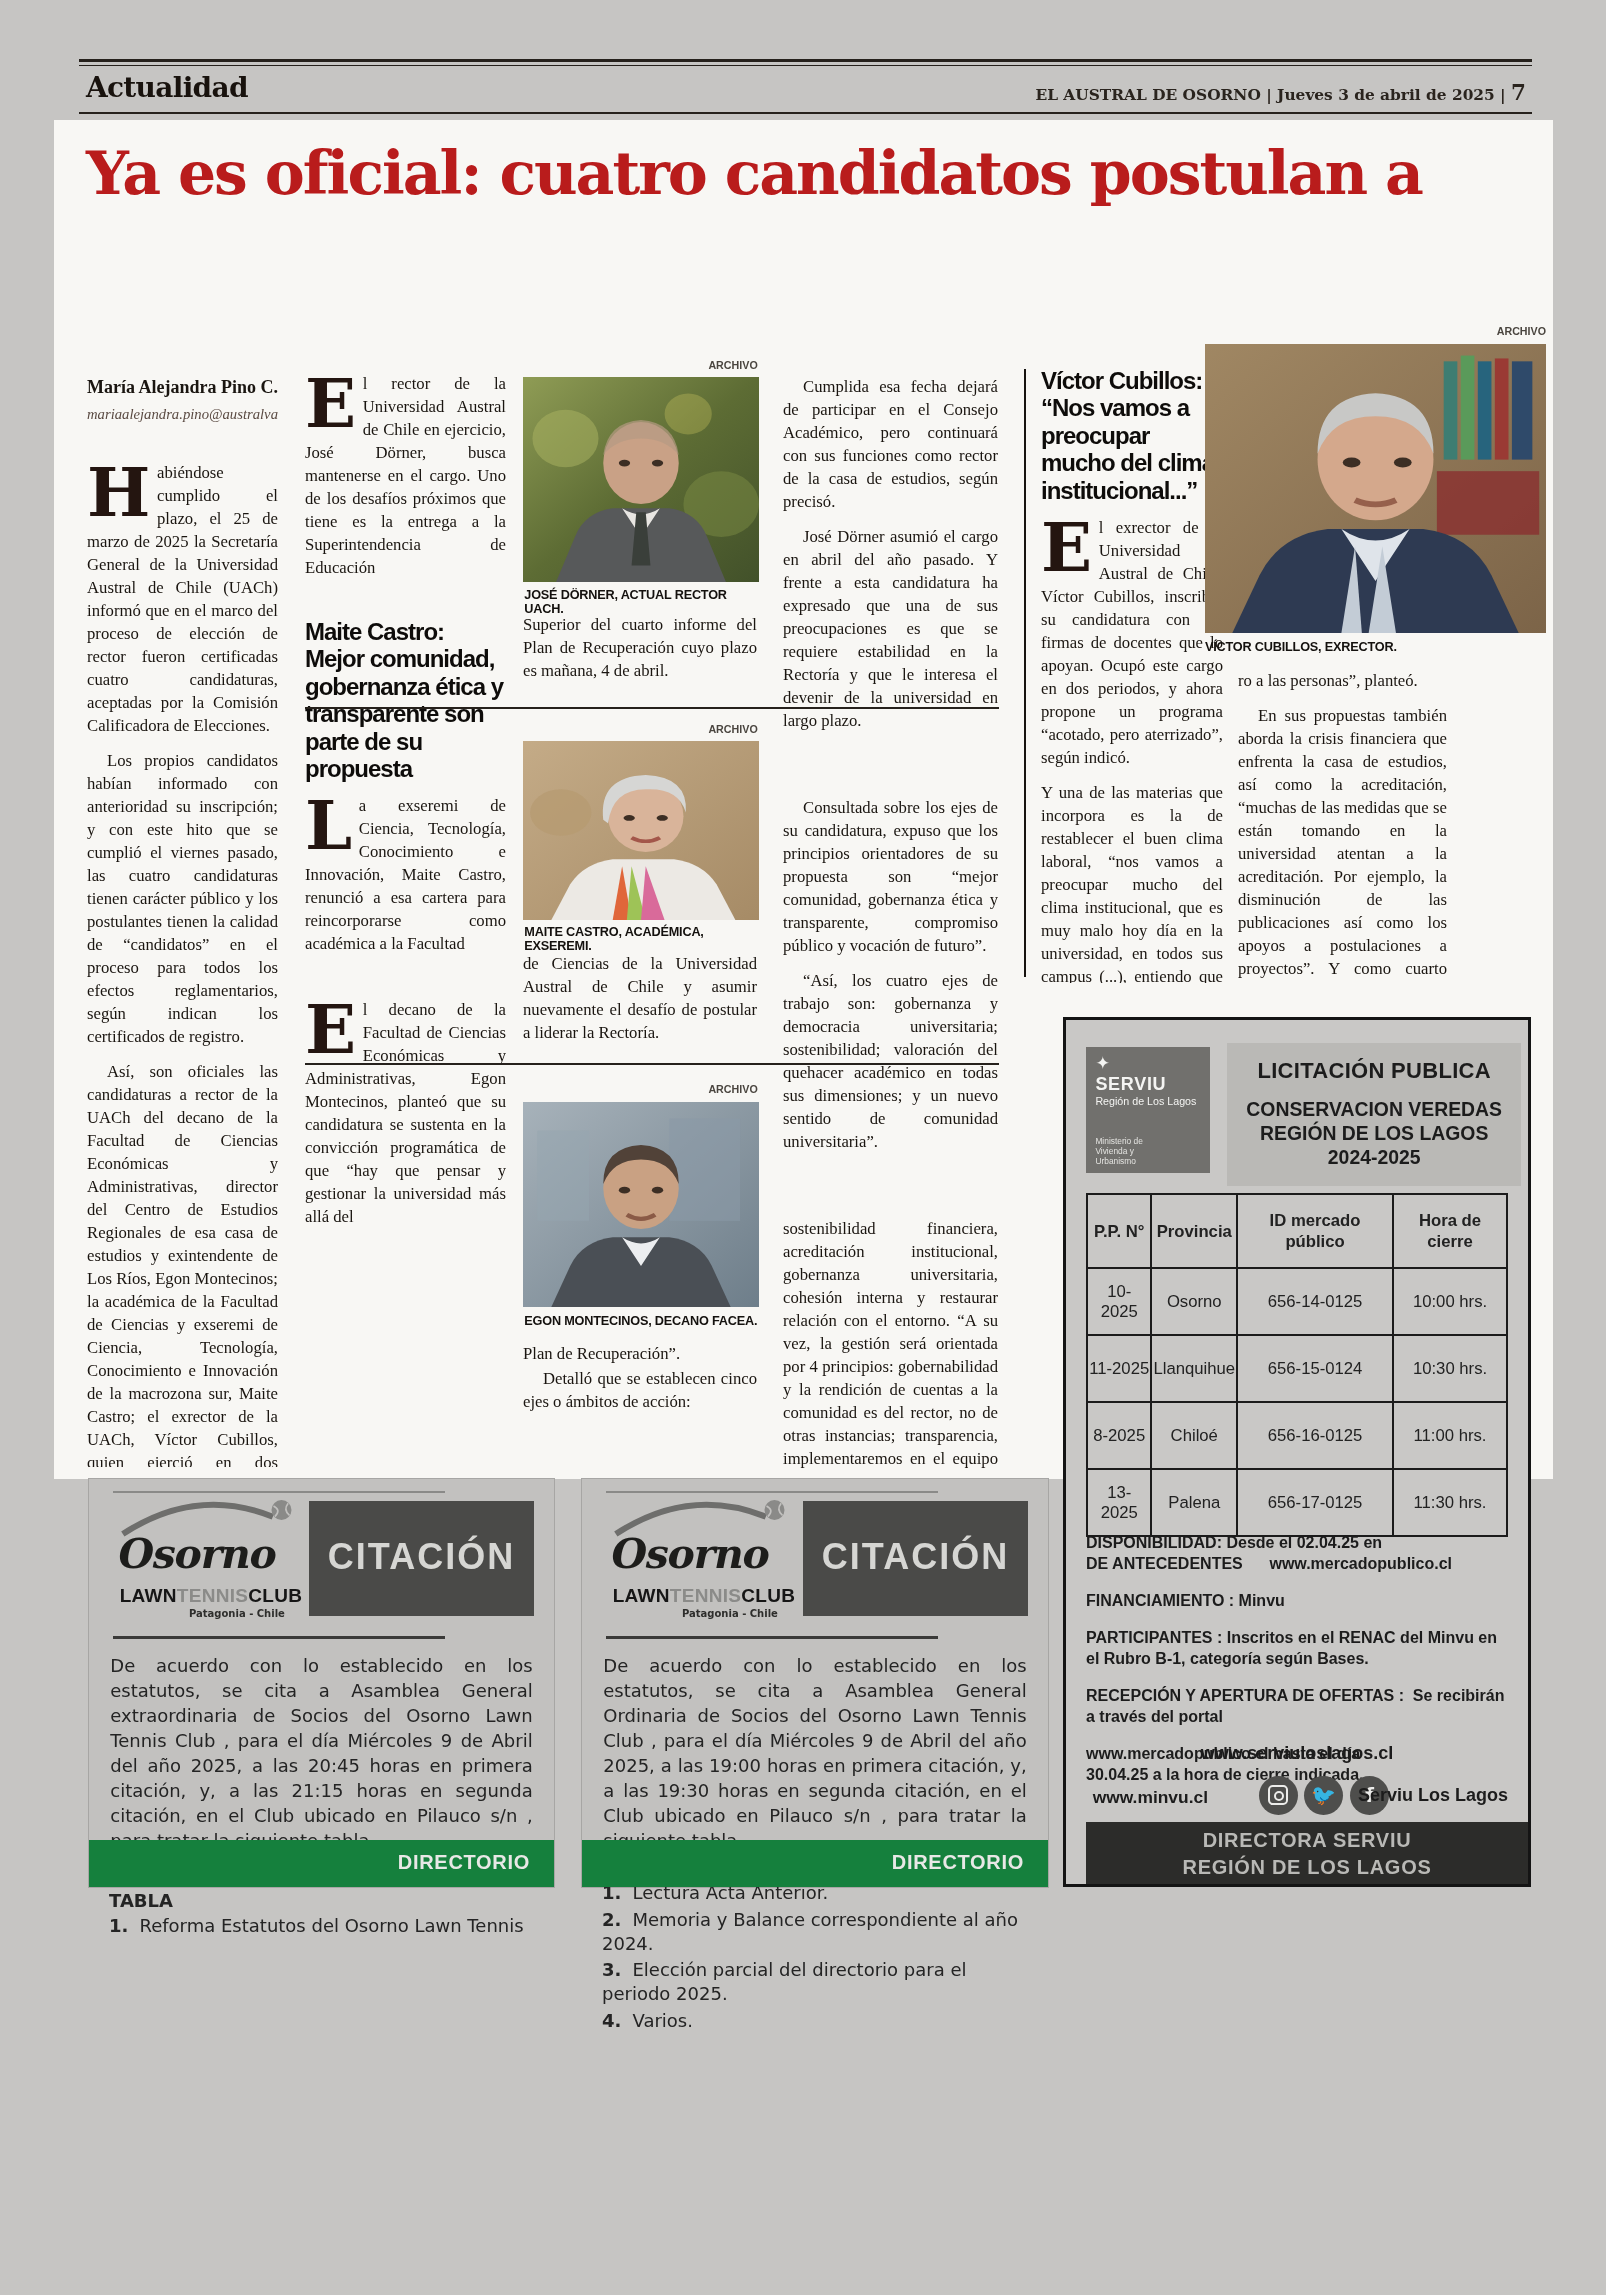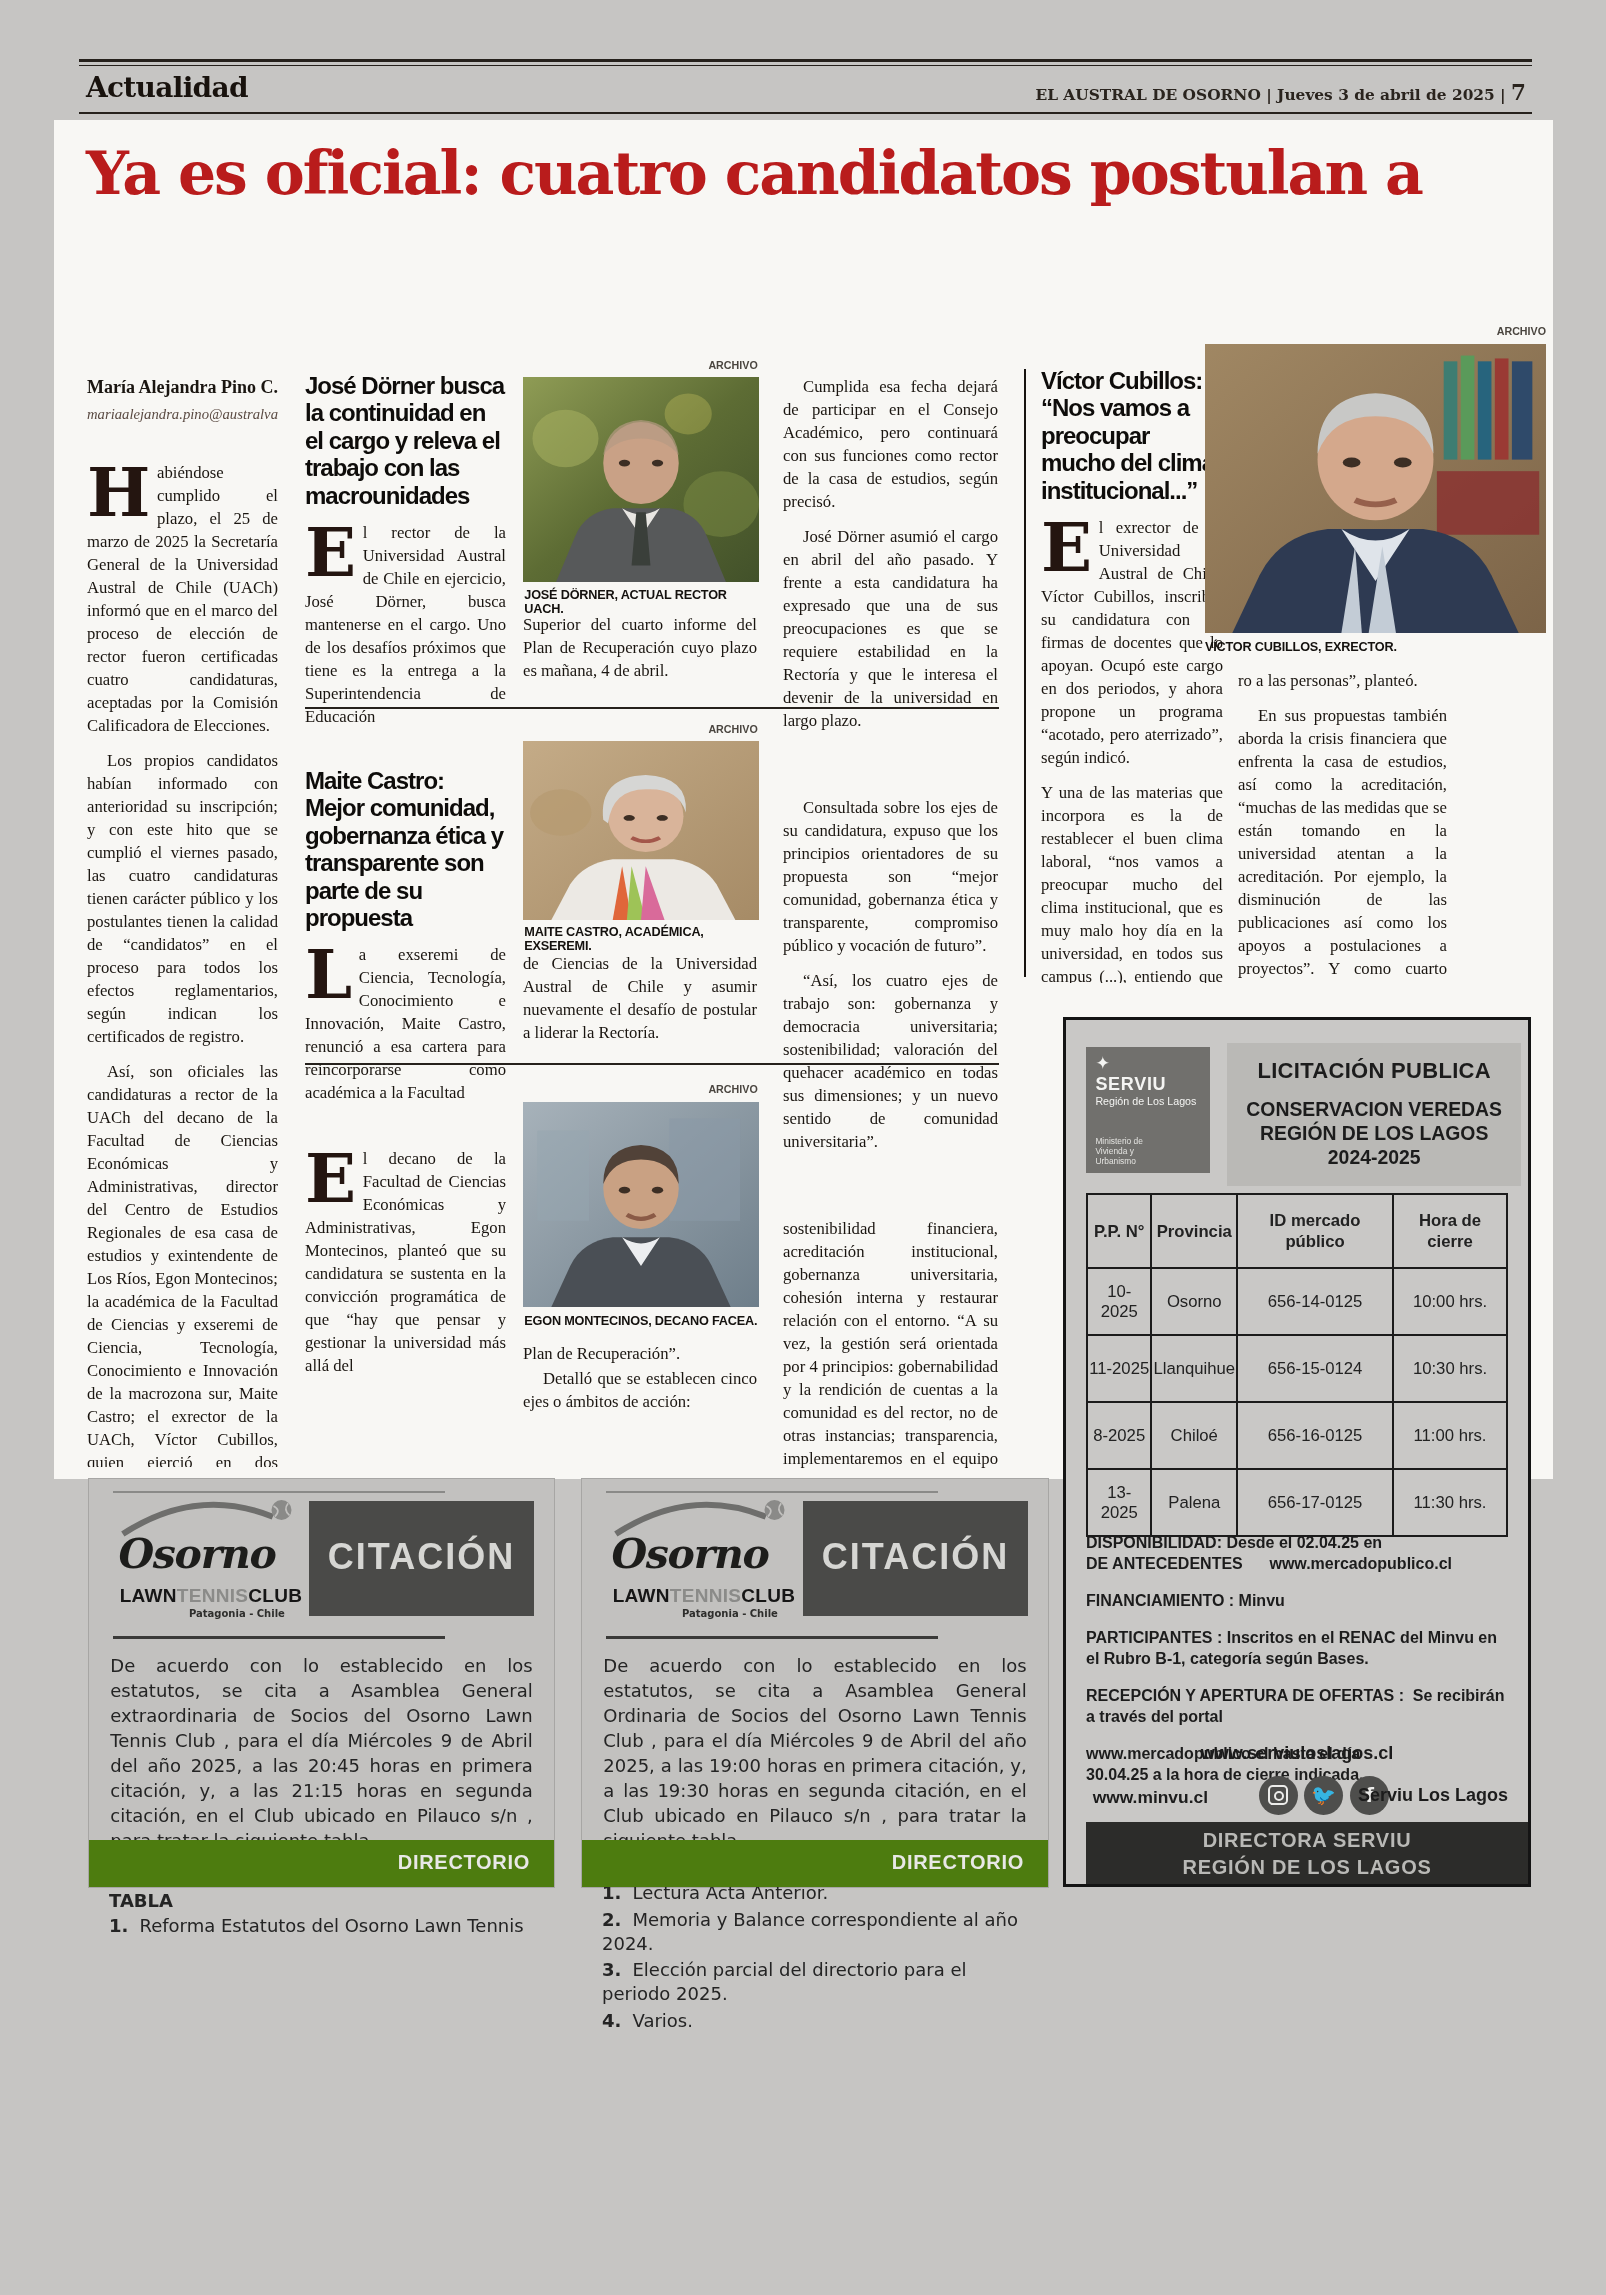--- a/index.html
+++ b/index.html
@@ -77,21 +77,21 @@
            font-size:19px;letter-spacing:0.3px;color:#161616;}
   .tl-club .mid{color:#8b8b89;}
   .tl-place{position:absolute;left:80px;top:107px;font-size:10px;font-weight:bold;color:#2e2e2c;}
   .citbox{position:absolute;right:0;top:0;width:225px;height:115px;background:#4a4a48;text-align:center;}
   .citbox span{display:inline-block;margin-top:35px;font-weight:bold;font-size:36px;letter-spacing:2px;color:#d6d6d3;font-family:"Liberation Sans",sans-serif;}
   .cit-midrule{height:2.7px;background:#3a3a38;width:78%;margin:4px 0 14.7px 4px;}
   .cit-body{font-size:18px;line-height:25px;text-align:justify;margin:0 1.3px 0 1.3px;}
   .cit-tabla{font-weight:bold;font-size:18px;margin-top:20px;}
   .cit-item{font-size:18px;line-height:24px;margin-top:2.7px;}
   .cit-item b{margin-right:5.4px;}
-  .cit-band{position:absolute;left:0;right:0;bottom:0;height:47px;background:#4d7c0f;}
+  .cit-band{position:absolute;left:0;right:0;bottom:0;height:47px;background:#15803d;}
   .cit-band span{position:absolute;right:24px;top:10.7px;font-family:"Liberation Sans",sans-serif;font-weight:bold;
                  font-size:20px;letter-spacing:0.7px;color:#e8e8e6;}
   .c2 .cit-tabla{margin-top:4px;}
 </style>
 </head>
 <body>
 
 <div id="page">
 
   <div class="rule" style="left:79px;right:74px;top:59px;height:3.3px;"></div>
@@ -111,21 +111,20 @@
 
   <div class="col body" style="left:87px;top:376px;width:191px;height:1091px;">
     <p id="byline-author">María Alejandra Pino C.</p>
     <p id="byline-email">mariaalejandra.pino@australvaldivia.cl</p>
     <p class="dc">Habiéndose cumplido el plazo, el 25 de marzo de 2025 la Secretaría General de la Universidad Austral de Chile (UACh) informó que en el marco del proceso de elección de rector fueron certificadas cuatro candidaturas, aceptadas por la Comisión Calificadora de Elecciones.</p>
     <p class="ind">Los propios candidatos habían informado con anterioridad su inscripción; y con este hito que se cumplió el viernes pasado, las cuatro candidaturas tienen carácter público y los postulantes tienen la calidad de “candidatos” en el proceso para todos los efectos reglamentarios, según indican los certificados de registro.</p>
     <p class="ind"><span>Así, son oficiales las candidaturas a rector de la UACh del decano de la Facultad de Ciencias Económicas y Administrativas, director del Centro de Estudios Regionales de esa casa de estudios y exintendente de Los Ríos, Egon Montecinos; la académica de la Facultad de Ciencias y exseremi de Ciencia, Tecnología, Conocimiento e Innovación de la macrozona sur, Maite Castro; el exrector de la UACh, Víctor Cubillos, quien ejerció en dos periodos ese cargo. En tanto, busca mantener la continuidad el rector en ejercicio, José Dörner. Todos los candidatos informaron sus principales propuestas.</span> </p>
   </div>
 
   <div class="col body" style="left:305px;top:372px;width:201px;height:1098px;">
-    <h2 class="shead">José Dörner busca la continuidad en el cargo y releva el trabajo con las macrounidades</h2>
     <p class="dc" style="margin-bottom:39px;">El rector de la Universidad Austral de Chile en ejercicio, José Dörner, busca mantenerse en el cargo. Uno de los desafíos próximos que tiene es la entrega a la Superintendencia de Educación</p>
     <h2 class="shead">Maite Castro: Mejor comunidad, gobernanza ética y transparente son parte de su propuesta</h2>
     <p class="dc" style="margin-bottom:43px;">La exseremi de Ciencia, Tecnología, Conocimiento e Innovación, Maite Castro, renunció a esa cartera para reincorporarse como académica a la Facultad</p>
     <p class="dc">El decano de la Facultad de Ciencias Económicas y Administrativas, Egon Montecinos, planteó que su candidatura se sustenta en la convicción programática de que “hay que pensar y gestionar la universidad más allá del</p>
   </div>
 
   <div class="col body" style="left:523px;top:315px;width:236px;height:1151px;">
     <div class="archivo abs" style="right:1.3px;top:44px;">ARCHIVO</div>
     <div class="photo" style="left:0;top:62px;width:236px;height:205px;">
       <svg viewBox="0 0 100 100" preserveAspectRatio="none">

